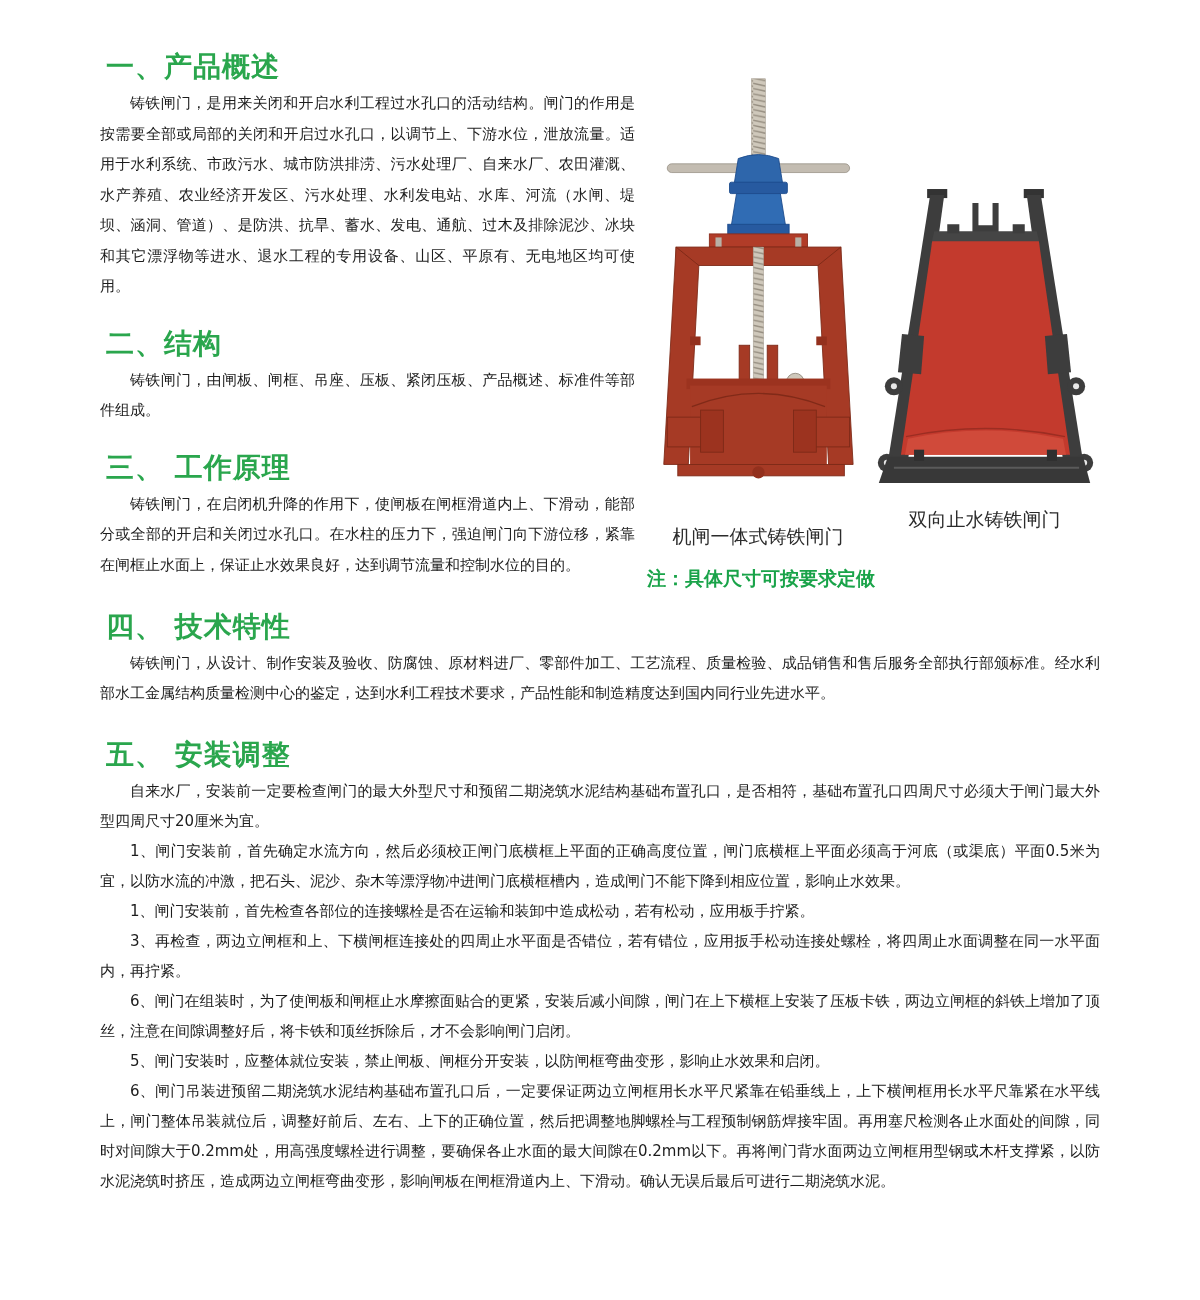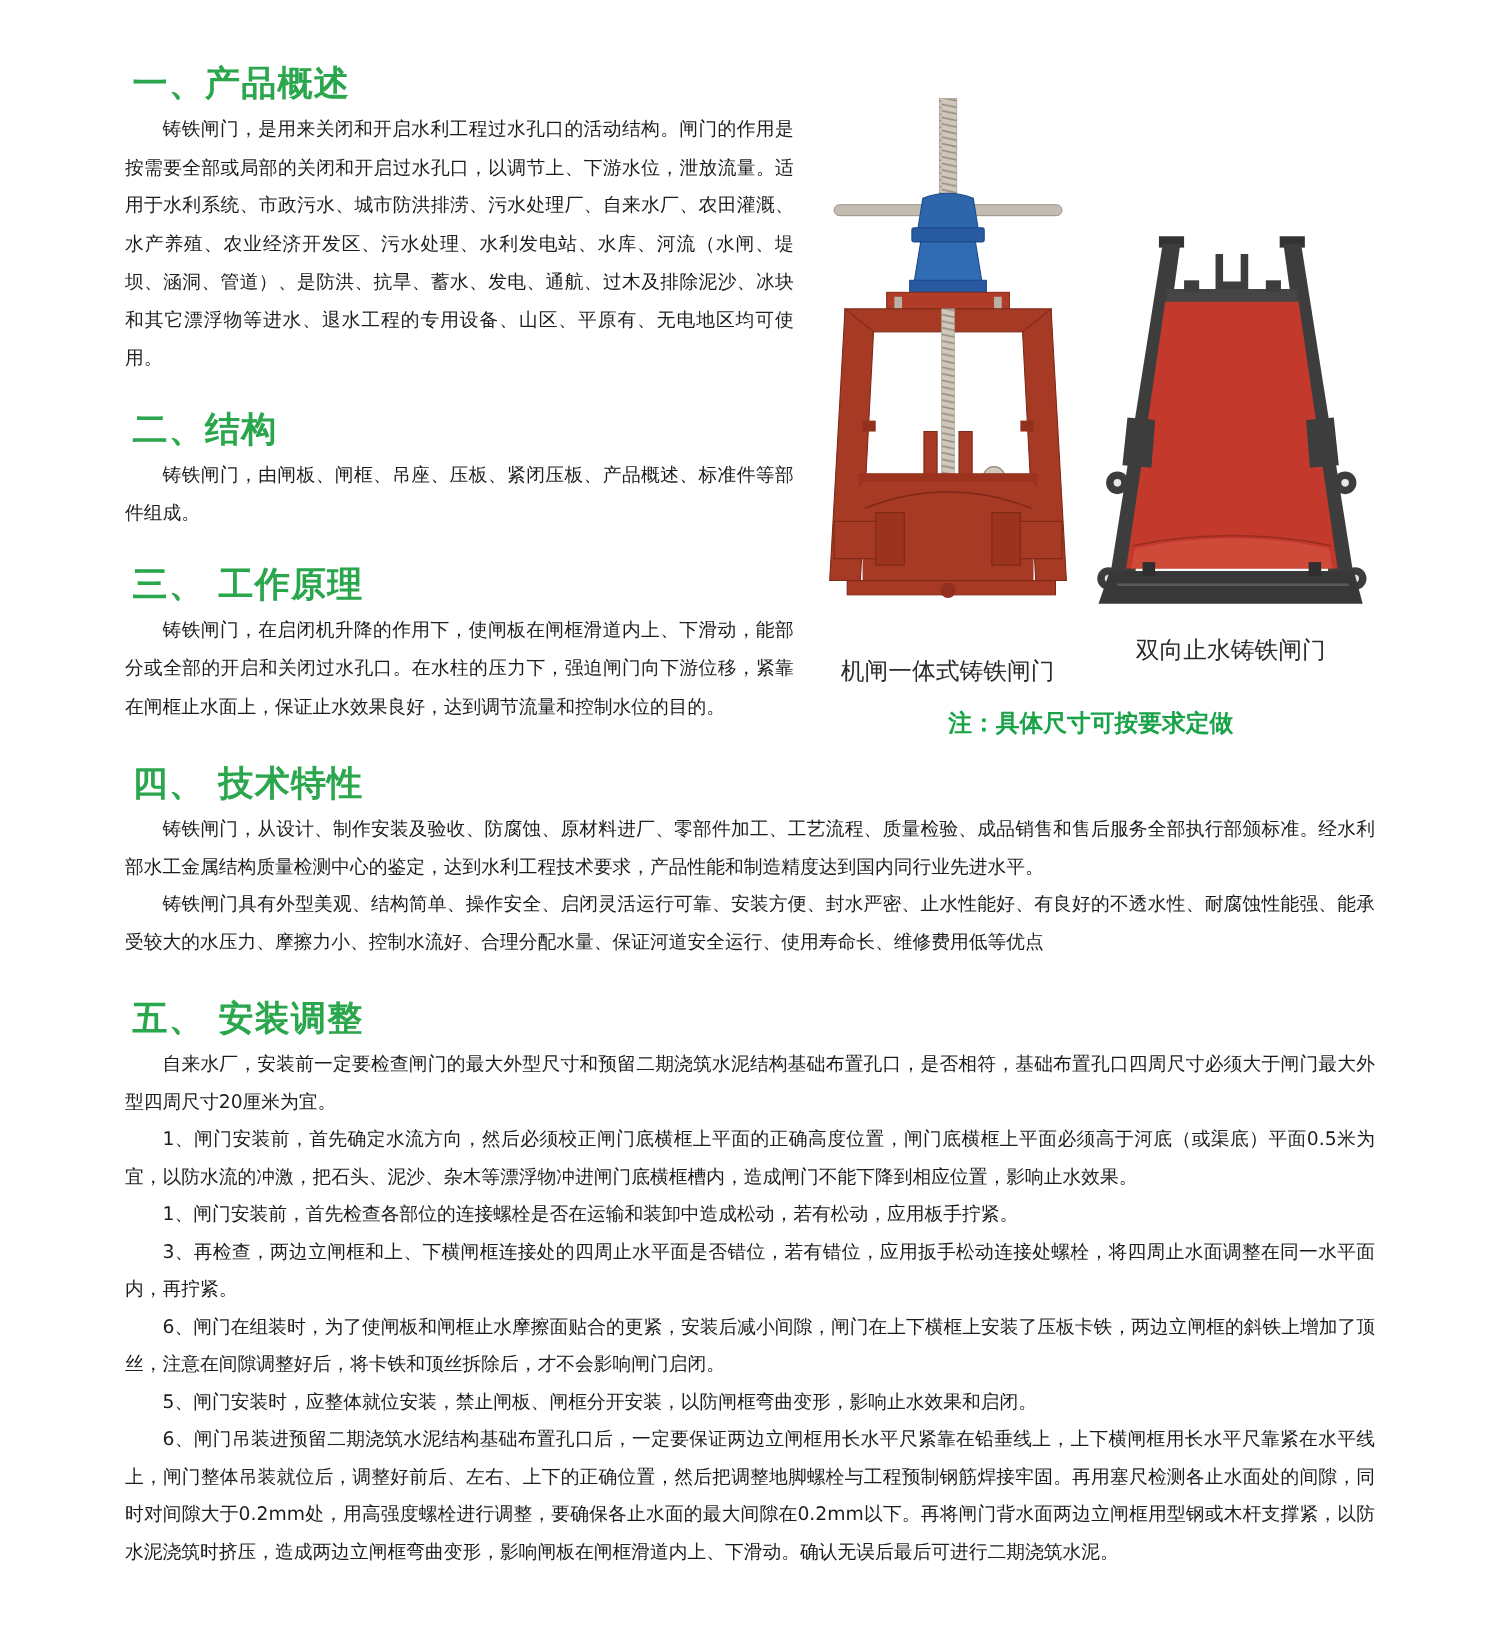--- a/index.html
+++ b/index.html
@@ -52,21 +52,21 @@
   .fig-2 { width: 231px; }
   .fig-2 .fig-art { padding-top: 133px; }
   .fig-caption {
     margin-top: auto;
     padding-top: 6px;
     font-size: 19px;
     color: #2b2b2b;
     white-space: nowrap;
   }
   .custom-note {
-    text-align: center;
+    text-align: left;
     color: #19a349;
     font-weight: bold;
     font-size: 19px;
     margin-top: 16px;
     padding-right: 2px;
   }
 
   .full-sec { margin-top: 20px; }
   .full-sec h2.sec-heading { margin-left: 6px; }
   .full-sec p.body-text { width: 1000px; line-height: 30px; }
@@ -206,21 +206,20 @@
 
       </div>
       <div class="custom-note">注：具体尺寸可按要求定做</div>
     </div>
 
   </div>
 
   <div class="full-sec">
     <h2 class="sec-heading">四、 技术特性</h2>
     <p class="body-text">铸铁闸门，从设计、制作安装及验收、防腐蚀、原材料进厂、零部件加工、工艺流程、质量检验、成品销售和售后服务全部执行部颁标准。经水利部水工金属结构质量检测中心的鉴定，达到水利工程技术要求，产品性能和制造精度达到国内同行业先进水平。</p>
-    <p class="body-text">铸铁闸门具有外型美观、结构简单、操作安全、启闭灵活运行可靠、安装方便、封水严密、止水性能好、有良好的不透水性、耐腐蚀性能强、能承受较大的水压力、摩擦力小、控制水流好、合理分配水量、保证河道安全运行、使用寿命长、维修费用低等优点</p>
   </div>
 
   <div class="full-sec sec-install">
     <h2 class="sec-heading">五、 安装调整</h2>
     <p class="body-text">自来水厂，安装前一定要检查闸门的最大外型尺寸和预留二期浇筑水泥结构基础布置孔口，是否相符，基础布置孔口四周尺寸必须大于闸门最大外型四周尺寸20厘米为宜。</p>
     <p class="body-text">1、闸门安装前，首先确定水流方向，然后必须校正闸门底横框上平面的正确高度位置，闸门底横框上平面必须高于河底（或渠底）平面0.5米为宜，以防水流的冲激，把石头、泥沙、杂木等漂浮物冲进闸门底横框槽内，造成闸门不能下降到相应位置，影响止水效果。</p>
     <p class="body-text">1、闸门安装前，首先检查各部位的连接螺栓是否在运输和装卸中造成松动，若有松动，应用板手拧紧。</p>
     <p class="body-text">3、再检查，两边立闸框和上、下横闸框连接处的四周止水平面是否错位，若有错位，应用扳手松动连接处螺栓，将四周止水面调整在同一水平面内，再拧紧。</p>
     <p class="body-text">6、闸门在组装时，为了使闸板和闸框止水摩擦面贴合的更紧，安装后减小间隙，闸门在上下横框上安装了压板卡铁，两边立闸框的斜铁上增加了顶丝，注意在间隙调整好后，将卡铁和顶丝拆除后，才不会影响闸门启闭。</p>
     <p class="body-text">5、闸门安装时，应整体就位安装，禁止闸板、闸框分开安装，以防闸框弯曲变形，影响止水效果和启闭。</p>

